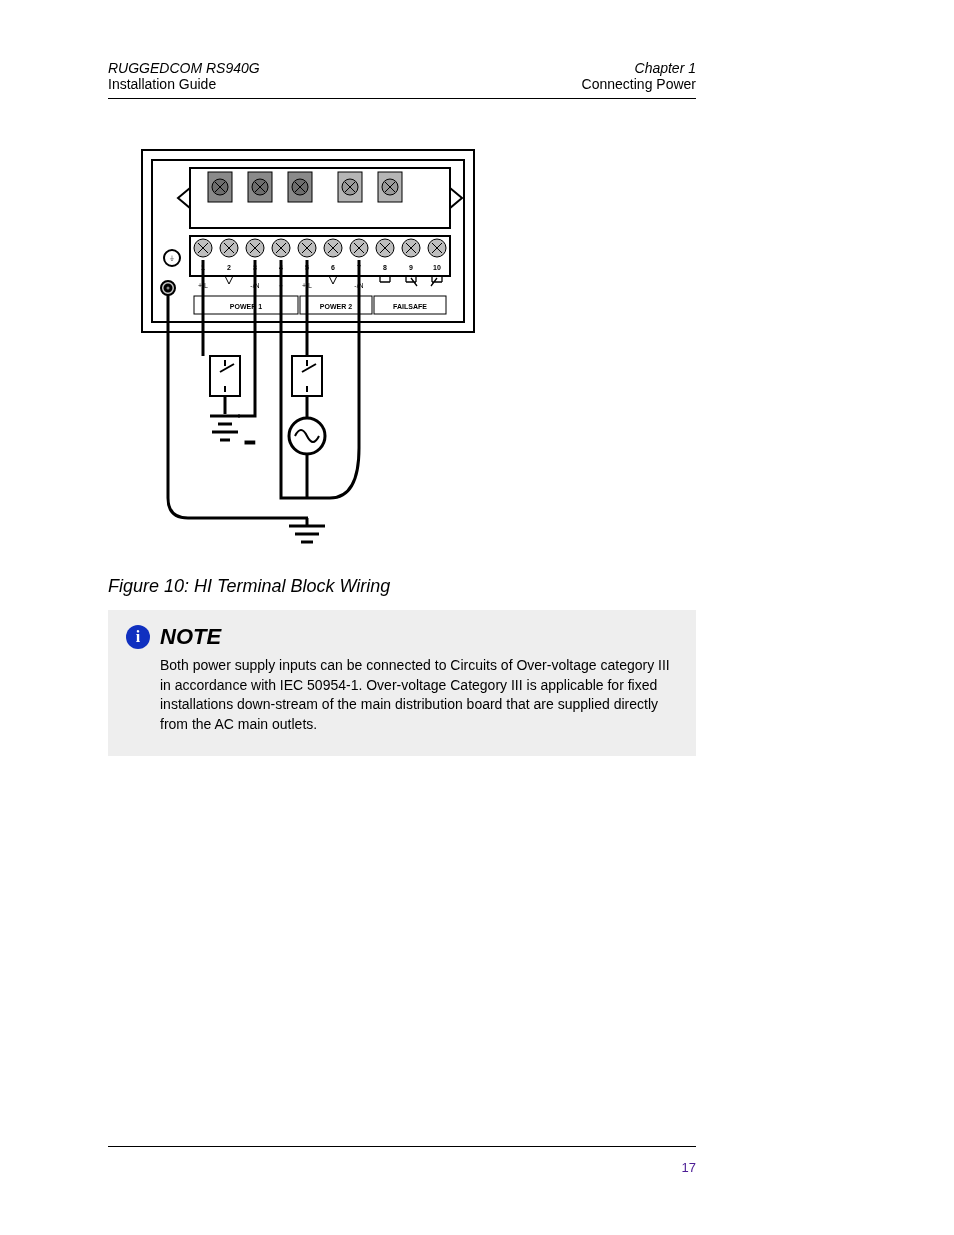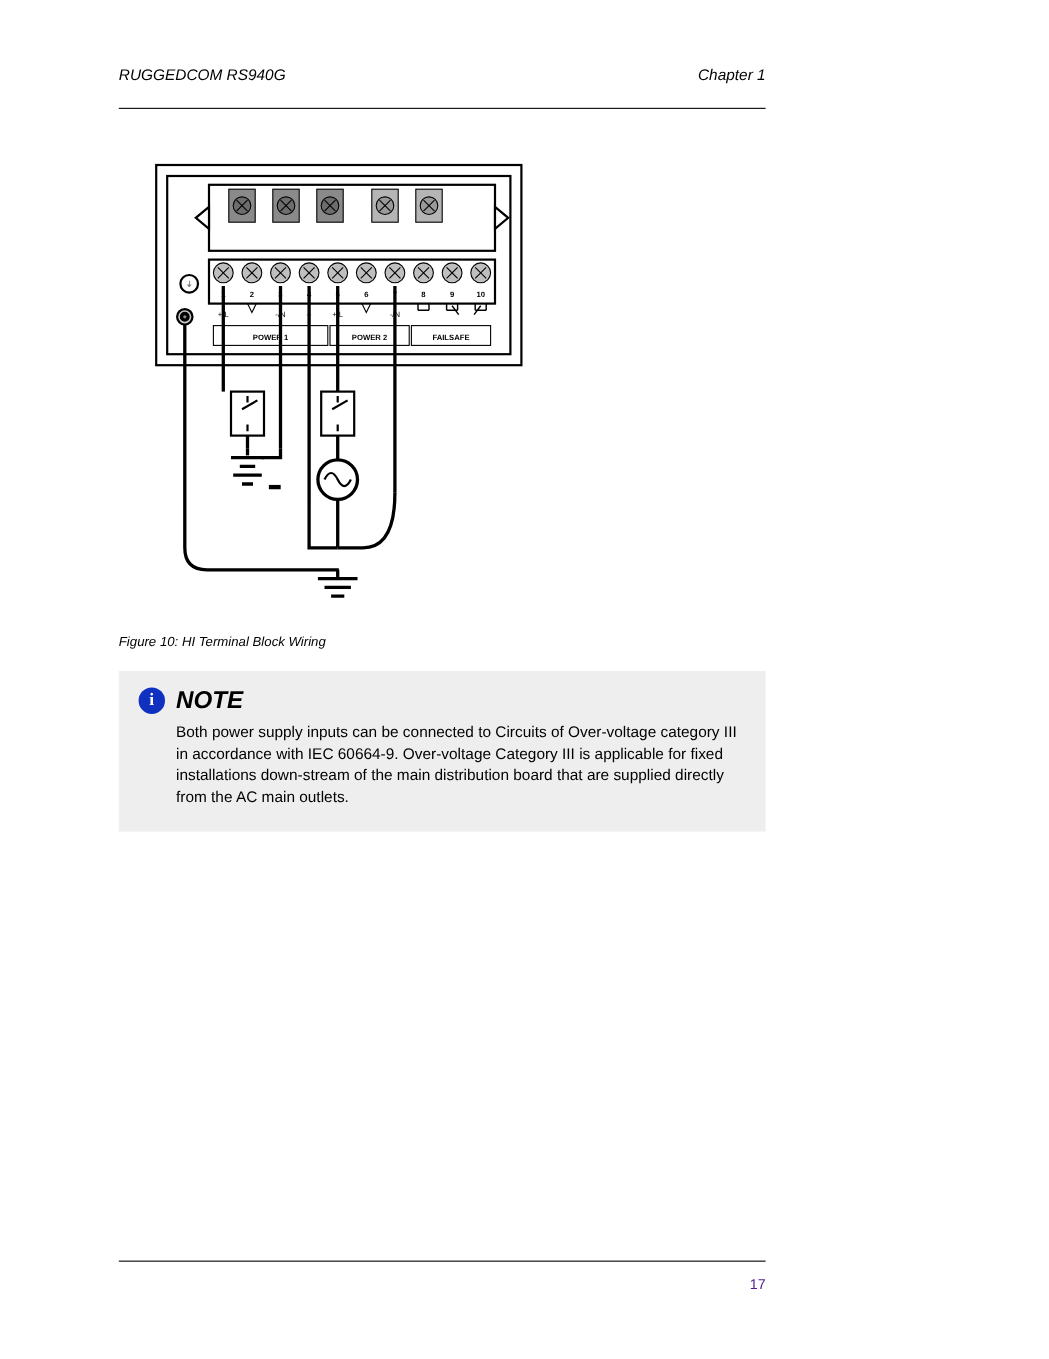--- a/index.html
+++ b/index.html
@@ -31,21 +31,21 @@
     position: absolute;
     top: 82px;
     left: 108px;
     right: 110px;
     border-top: 1px solid #000;
   }
   .fig-caption {
     position: absolute;
     top: 118px;
     left: 108px;
-    font-size: 12px;
+    font-size: 18px;
     font-style: italic;
     color: #000;
   }
   .diagram {
     position: absolute;
     top: 148px;
     left: 140px;
     width: 336px;
     height: 410px;
   }
@@ -113,20 +113,24 @@
 </style>
 </head>
 <body>
 
 <div class="page">
 
   <div class="header">
     <span>RUGGEDCOM RS940G</span>
     <span>Chapter 1</span>
   </div>
+  <div class="header" style="top:76px;font-style:normal">
+    <span>Installation Guide</span>
+    <span>Connecting Power</span>
+  </div>
   <div class="header-rule" style="top:98px"></div>
 
   <div class="fig-caption" style="top:576px">Figure 10: HI Terminal Block Wiring</div>
 
   <svg class="diagram" viewBox="0 0 336 410">
 
     <rect x="2" y="2" width="332" height="182" fill="#fff" stroke="#000" stroke-width="2"></rect>
     <rect x="12" y="12" width="312" height="162" fill="#fff" stroke="#000" stroke-width="2"></rect>
 
     <circle cx="32" cy="110" r="8" fill="#fff" stroke="#000" stroke-width="2"></circle>
@@ -308,21 +312,21 @@
       <path d="M141 112 V350 H167"></path>
     </g>
   </svg>
 
   <div class="note-box">
     <div class="note-header">
       <span class="note-icon">i</span>
       <span class="note-title">NOTE</span>
     </div>
     <div class="note-body">
-      <p>Both power supply inputs can be connected to Circuits of Over-voltage category III in accordance with IEC 60664-9. Over-voltage Category III is applicable for fixed installations down-stream of the main distribution board that are supplied directly from the AC main outlets.</p>
+      <p>Both power supply inputs can be connected to Circuits of Over-voltage category III in accordance with IEC 50954-1. Over-voltage Category III is applicable for fixed installations down-stream of the main distribution board that are supplied directly from the AC main outlets.</p>
     </div>
   </div>
 
   <div class="footer-rule"></div>
   <div class="footer">
     <span></span>
     <span>17</span>
   </div>
 </div>
 

